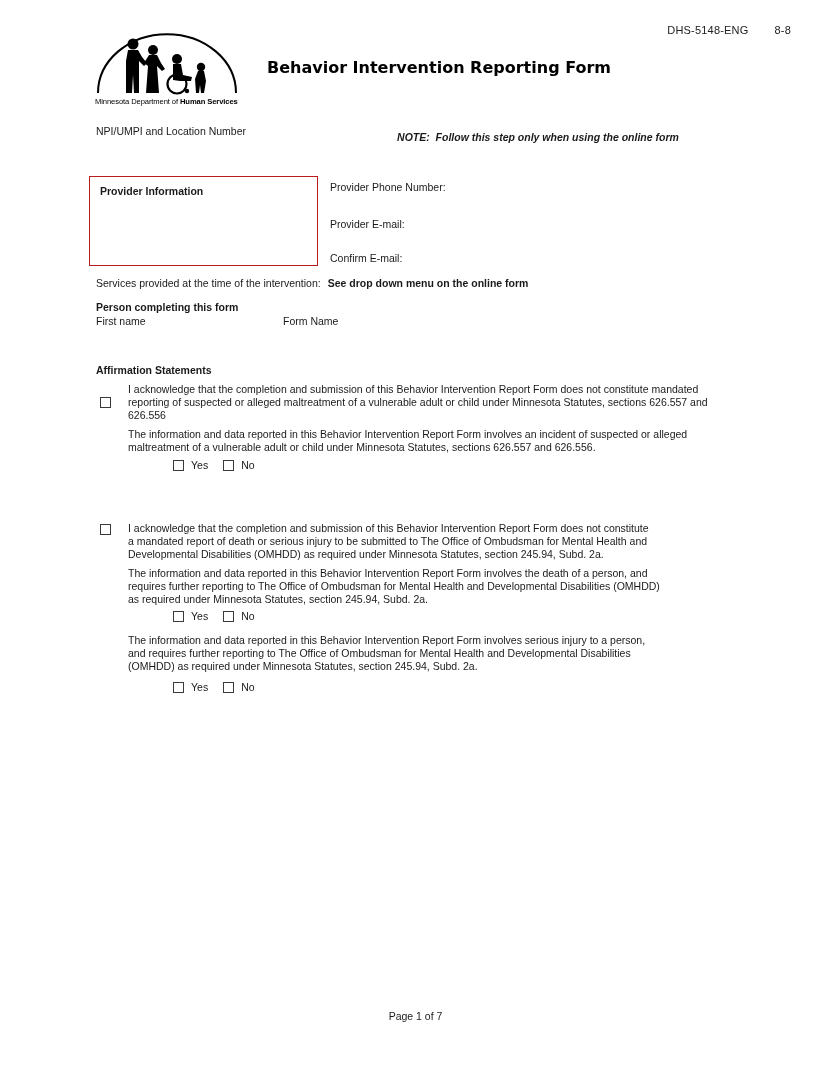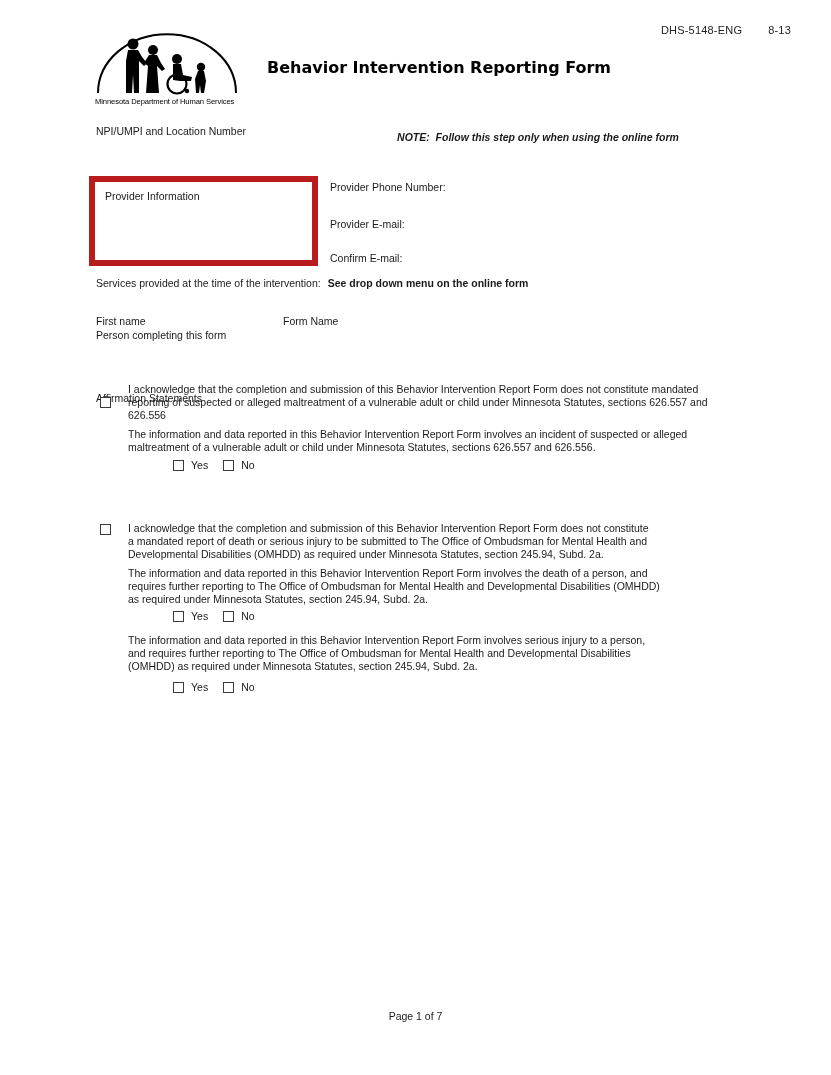--- a/index.html
+++ b/index.html
@@ -6,41 +6,41 @@
   .page{
     position:relative;
     width:831px;height:1075px;
     background:#fff;
     font-family:"Liberation Sans",sans-serif;
     color:#1a1a1a;
     font-size:10.5px;
     overflow:hidden;
   }
   .abs{position:absolute;}
-  .b{font-weight:normal;margin-top:28px;}
+  .b{font-weight:bold;}
   .wrap{white-space:pre-line;line-height:13px;}
   .prewrap{white-space:pre-wrap;}
 
   .form-code{top:24px;right:40px;font-size:11px;color:#222;letter-spacing:0.2px;}
   .form-code .rev{margin-left:26px;}
 
   .logo{top:33px;left:95px;width:145px;}
   .logo svg{display:block;}
   .logo-caption{font-size:7.6px;white-space:nowrap;color:#000;margin-top:1px;letter-spacing:-0.1px;}
 
   .title{top:58px;left:267px;font-family:"DejaVu Sans","Liberation Sans",sans-serif;
          font-size:16px;font-weight:bold;color:#000;white-space:nowrap;}
 
   .npi-label{top:125px;left:96px;}
   .npi-instructions{top:130px;left:328px;width:420px;text-align:center;line-height:14px;}
   .npi-note{font-weight:bold;font-style:italic;}
 
   .provider-box{
     top:176px;left:89px;width:229px;height:90px;
-    border:6px solid #b91c1c;box-sizing:border-box;
+    border:1px solid #b91c1c;box-sizing:border-box;
     padding:8px 0 0 10px;
   }
   .provider-label-phone{top:181px;left:330px;}
   .provider-label-email{top:218px;left:330px;}
   .provider-label-confirm{top:252px;left:330px;}
 
   .services-line{top:277px;left:96px;white-space:nowrap;}
   .services-line .val{font-weight:bold;margin-left:7px;text-align:center;}
 
   .person-heading{top:301px;left:96px;}
@@ -75,21 +75,21 @@
   .yesno .lbl2{margin-left:7px;}
 
   .footer{top:1010px;left:0;width:100%;text-align:center;}
 </style>
 </head>
 <body>
 
 <div class="page">
 
   <div class="abs form-code">
-    <span>DHS-5148-ENG</span><span class="rev">8-13</span>
+    <span>DHS-5148-ENG</span><span class="rev">8-8</span>
   </div>
 
   <div class="abs logo">
     <svg width="145" height="63" viewBox="0 0 145 63">
 
       <path d="M 3 60 A 68 58 0 0 1 141 60" fill="none" stroke="#000" stroke-width="2"></path>
 
       <circle cx="38" cy="11" r="5.5" fill="#000"></circle>
       <path d="M 33 17 L 43 17 L 47 24 L 52 30 L 49 33 L 44 28 L 44 60 L 39 60 L 38 42 L 37 60 L 31 60 L 31 28 Z" fill="#000"></path>
 

